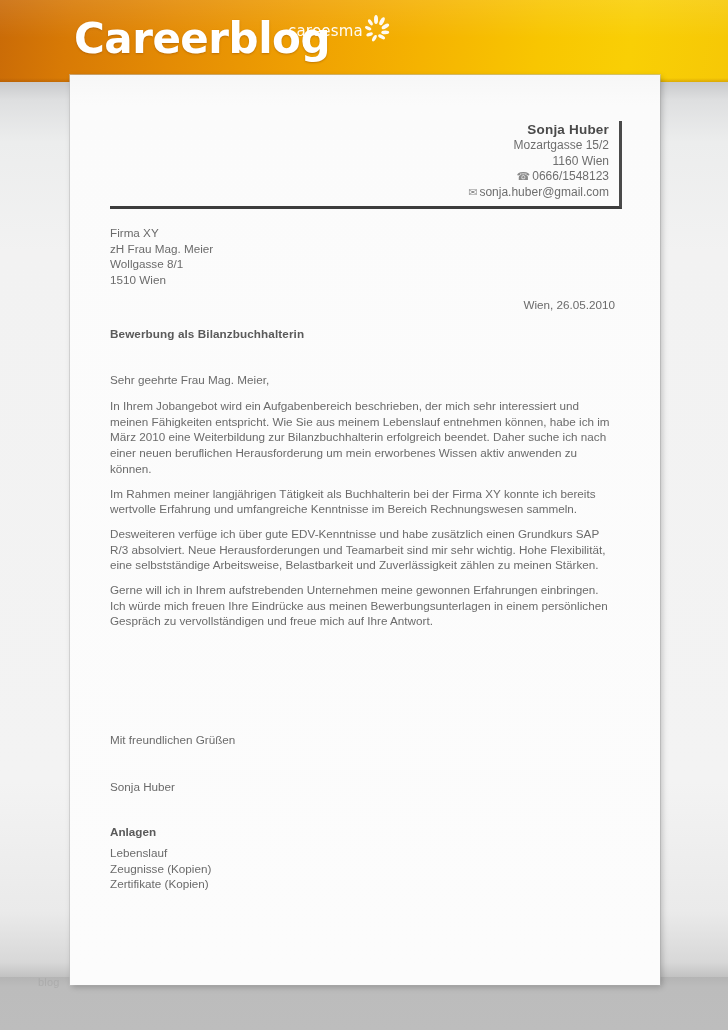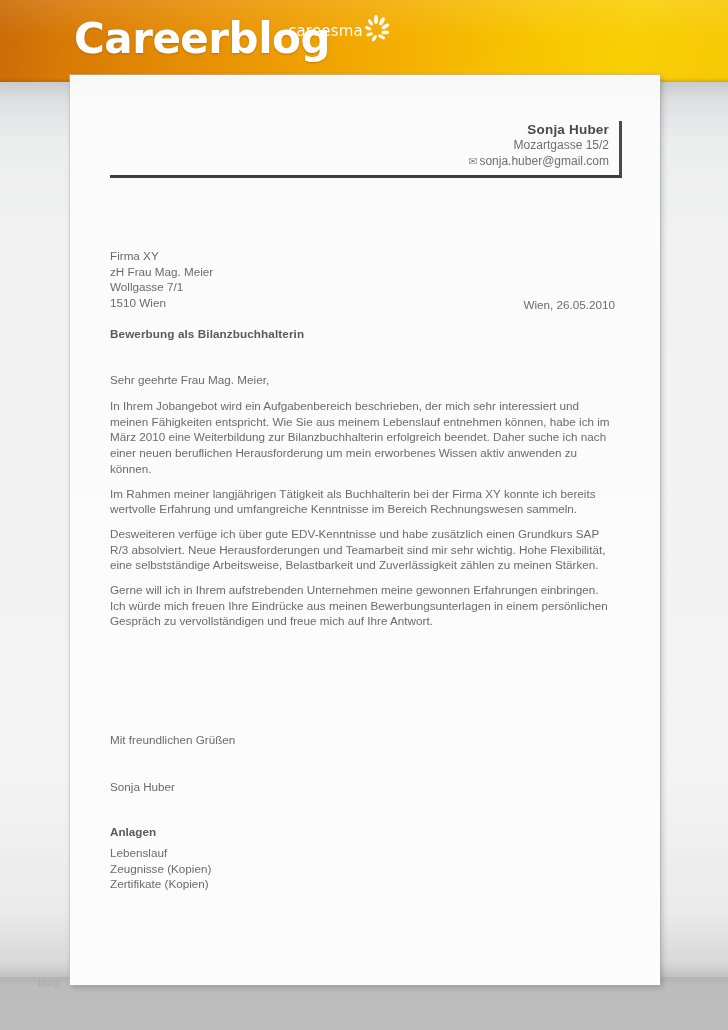--- a/index.html
+++ b/index.html
@@ -135,21 +135,20 @@
     font-size: 11px;
     color: #8a8a8a;
     margin-right: 2px;
   }
   .recipient {
     position: absolute;
     left: 40px; top: 150px;
     font-size: 11.7px;
     line-height: 15.6px;
     color: #6b6b6b;
-    margin-top: 23px;
   }
   .dateline {
     position: absolute;
     left: 33px; top: 223px;
     width: 512px;
     text-align: right;
     font-size: 11.7px;
     color: #6b6b6b;
   }
   .subject {
@@ -246,29 +245,33 @@
   </div>
   <div class="header-bottom-edge"></div>
 </div>
 
 <div class="page">
   <div class="page-inner"></div>
 
   <div class="letterhead">
     <div class="lh-name">Sonja Huber</div>
     <div class="lh-line">Mozartgasse 15/2</div>
+    <div class="lh-line">1160 Wien</div>
+    <div class="lh-line">
+      <span class="ico">☎</span><span>0666/1548123</span>
+    </div>
     <div class="lh-line">
       <span class="ico">✉</span><span>sonja.huber@gmail.com</span>
     </div>
   </div>
 
   <div class="recipient">
     <div>Firma XY</div>
     <div>zH Frau Mag. Meier</div>
-    <div>Wollgasse 7/1</div>
+    <div>Wollgasse 8/1</div>
     <div>1510 Wien</div>
   </div>
 
   <div class="dateline">Wien, 26.05.2010</div>
 
   <div class="subject">Bewerbung als Bilanzbuchhalterin</div>
 
   <div class="salutation">Sehr geehrte Frau Mag. Meier,</div>
 
   <div class="paras">

